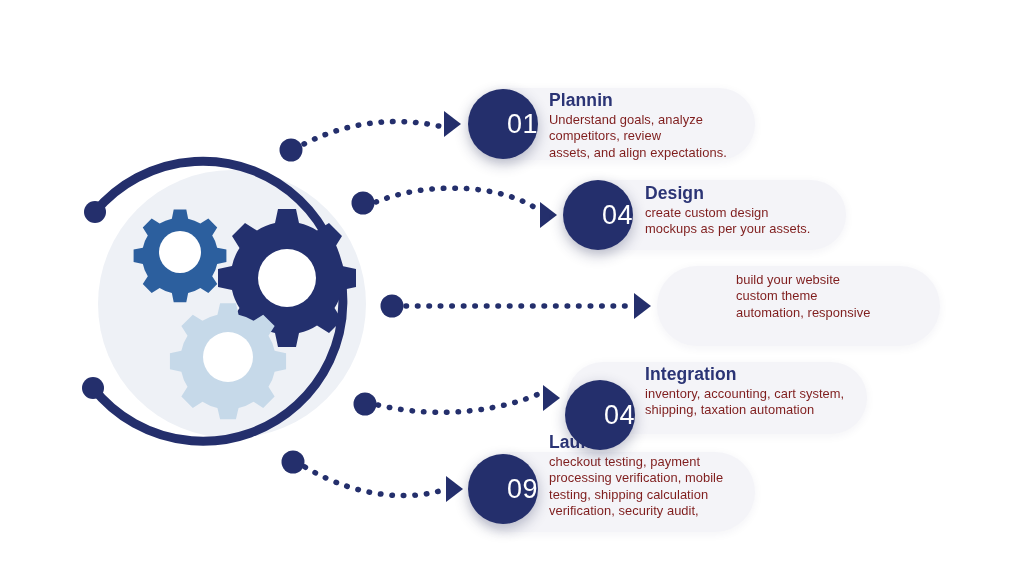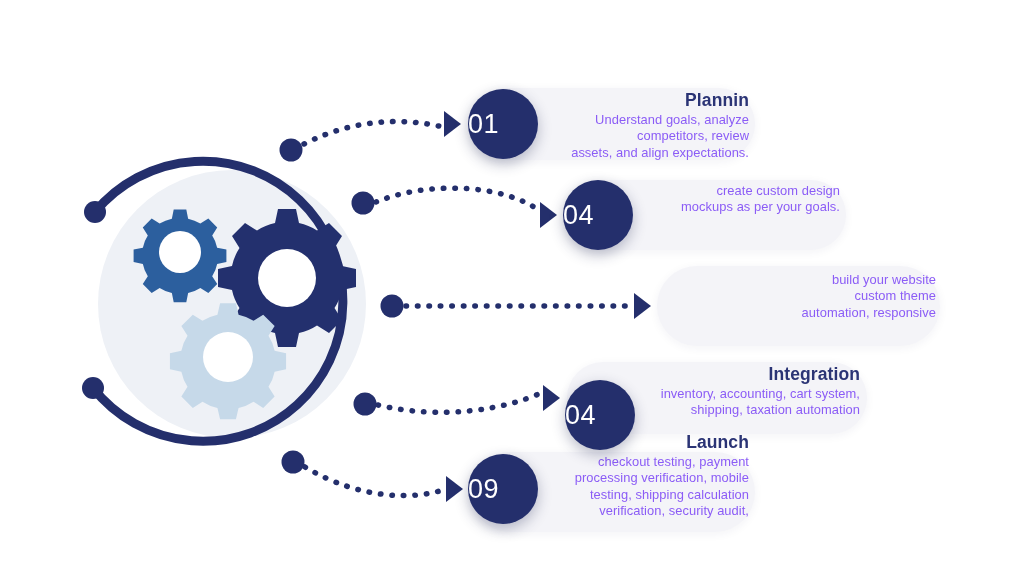--- a/index.html
+++ b/index.html
@@ -22,44 +22,44 @@
     background:#f4f4f8;
     border-radius:60px;
     box-shadow:0 2px 10px rgba(40,45,90,0.055);
     display:flex;align-items:center;
   }
   .numcircle{
     position:absolute;
     width:70px;height:70px;border-radius:50%;
     background:#242f6c;
     color:#ffffff;
-    display:flex;align-items:center;justify-content:flex-start;
+    display:flex;align-items:center;justify-content:flex-end;
     font-size:27px;font-weight:400;letter-spacing:0.5px;
     box-shadow:0 5px 14px rgba(30,36,80,0.30);
     z-index:3;
   }
   .arrowpt{
     position:absolute;
     width:0;height:0;
     border-top:13px solid transparent;
     border-bottom:13px solid transparent;
     border-left:17px solid #242f6c;
     z-index:2;
   }
-  .txtwrap{position:absolute;text-align:right;}
+  .txtwrap{position:absolute;}
   .c-title{
     color:#2b3475;
     font-weight:bold;
     font-size:17.5px;
     line-height:20px;
     margin:0 0 2px 0;
     letter-spacing:0.1px;
   }
   .c-body{
-    color:#8b5cf6;
+    color:#7f1d1d;
     font-size:12.9px;
     line-height:16.4px;
     margin:0;
     letter-spacing:0.05px;
     white-space:pre-line;
   }
 </style>
 </head>
 <body>
 
@@ -147,22 +147,23 @@
 competitors, review
 assets, and align expectations.</p>
   </div>
 
   <div class="card" style="left:565px;top:180px;width:281px;height:70px;"></div>
   <div class="arrowpt" style="left:540px;top:202px;"></div>
   <div class="numcircle" style="left:563px;top:180px;">
     <span>04</span>
   </div>
   <div class="txtwrap" style="left:645px;top:183px;width:195px;">
+    <p class="c-title">Design</p>
     <p class="c-body">create custom design
-mockups  as per your goals.</p>
+mockups  as per your assets.</p>
   </div>
 
   <div class="card" style="left:657px;top:266px;width:283px;height:80px;"></div>
   <div class="arrowpt" style="left:634px;top:293px;"></div>
   <div class="txtwrap" style="left:736px;top:272px;width:200px;">
     <p class="c-body">build your website
 custom theme
 automation, responsive</p>
   </div>
 

